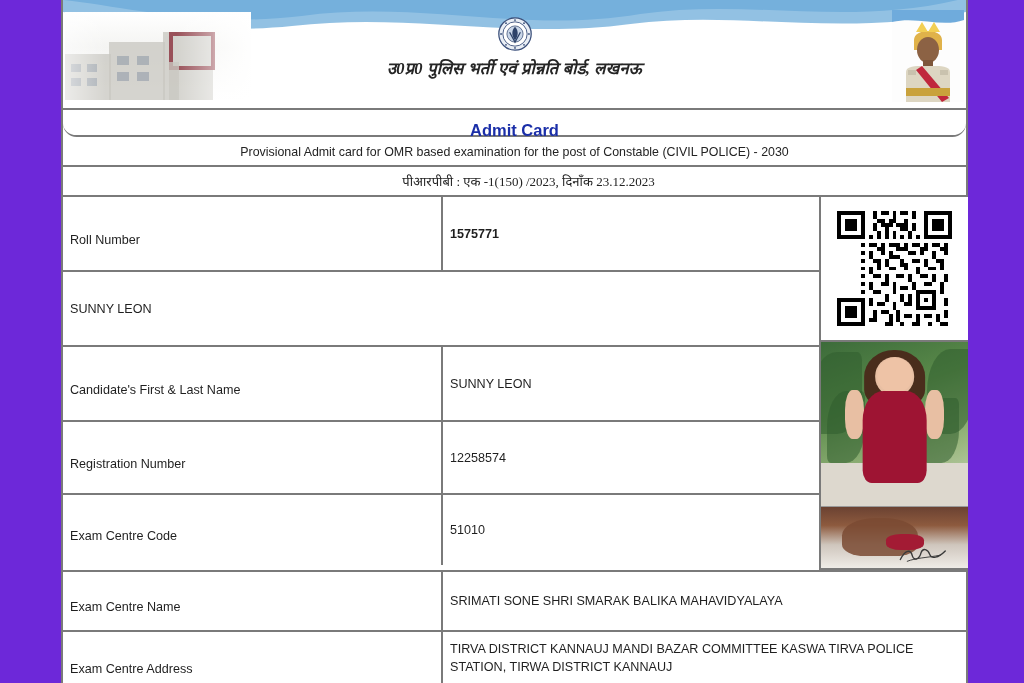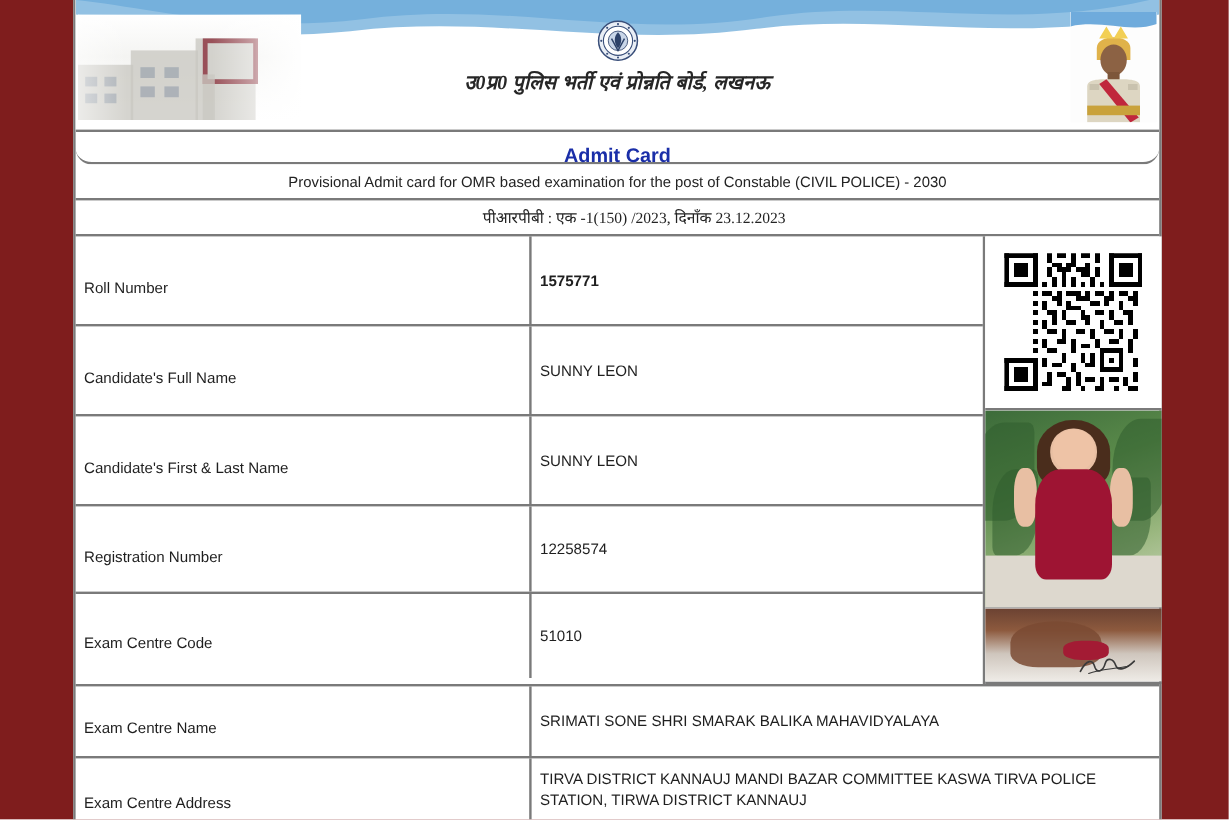--- a/index.html
+++ b/index.html
@@ -6,21 +6,21 @@
     margin: 0;
     padding: 0;
     background: #ffffff;
     font-family: "Liberation Sans", sans-serif;
   }
   #page {
     position: relative;
     width: 1024px;
     height: 683px;
     overflow: hidden;
-    background: #7f1d1d;
+    background: #6d28d9;
   }
 
   
   .doc {
     position: absolute;
     left: 61px;
     top: 0px;
     width: 907px;
     border-left: 2px solid #7a7a7a;
     border-right: 2px solid #7a7a7a;
@@ -392,21 +392,20 @@
     <div class="grid">
 
       <div class="grid-left">
 
         <div class="frow h75">
           <div class="fcell-label">Roll Number</div>
           <div class="fcell-value bold">1575771</div>
         </div>
 
         <div class="frow h75">
-          <div class="fcell-label">Candidate's Full Name</div>
           <div class="fcell-value">SUNNY LEON</div>
         </div>
 
         <div class="frow h75">
           <div class="fcell-label">Candidate's First &amp; Last Name</div>
           <div class="fcell-value">SUNNY LEON</div>
         </div>
 
         <div class="frow h73">
           <div class="fcell-label">Registration Number</div>

